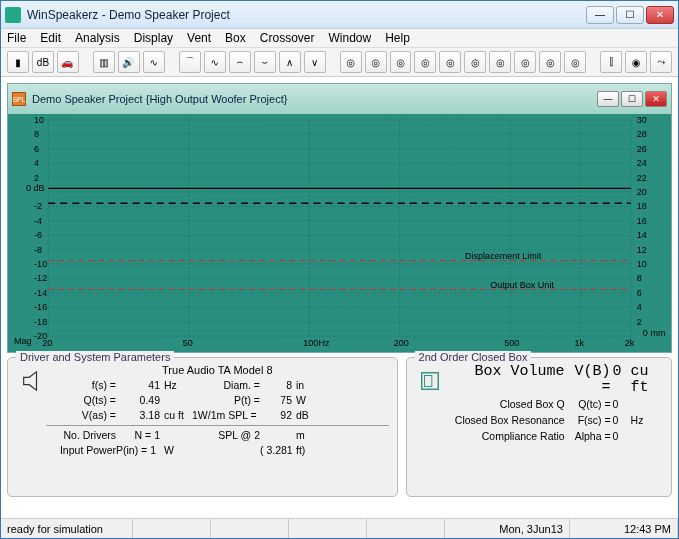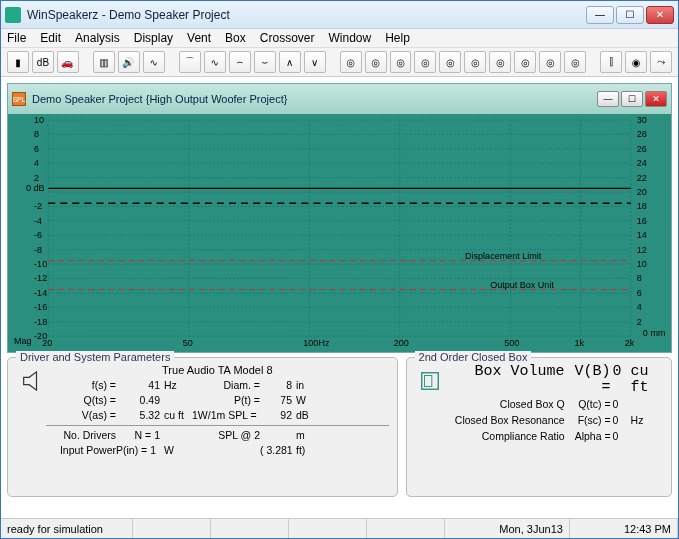--- a/index.html
+++ b/index.html
@@ -234,21 +234,21 @@
                 <div class="pline">
                   <span style="text-align:right">Q(ts) =</span>
                   <span style="text-align:right;padding-right:4px">0.49</span>
                   <span></span>
                   <span style="text-align:right">P(t) =</span>
                   <span style="text-align:right;padding-right:4px">75</span>
                   <span>W</span>
                 </div>
                 <div class="pline">
                   <span style="text-align:right">V(as) =</span>
-                  <span style="text-align:right;padding-right:4px">5.32</span>
+                  <span style="text-align:right;padding-right:4px">3.18</span>
                   <span>cu ft</span>
                   <span style="text-align:left">1W/1m SPL =</span>
                   <span style="text-align:right;padding-right:4px">92</span>
                   <span>dB</span>
                 </div>
               </div>
             <hr class="hr">
             <div id="drows2">
                 <div class="pline">
                   <span style="text-align:right">No. Drivers</span>

